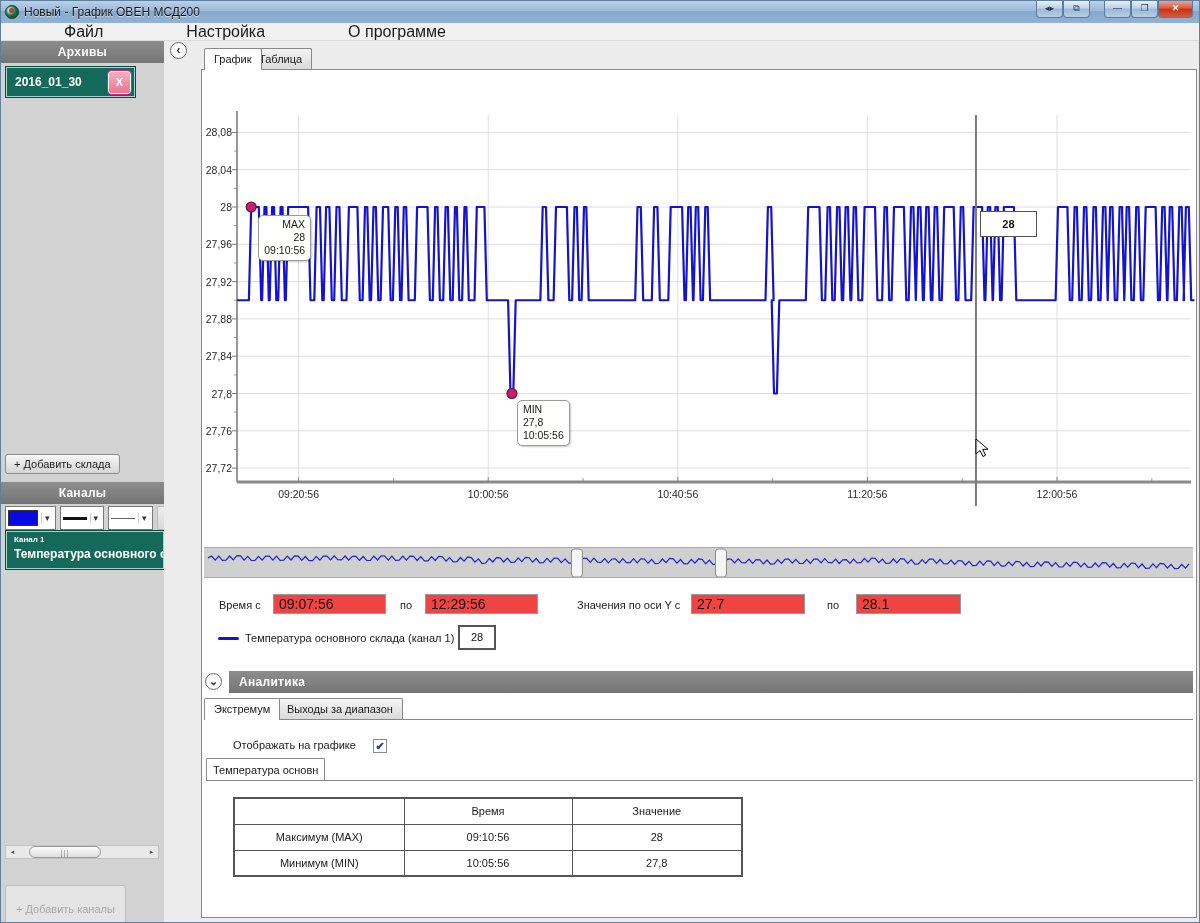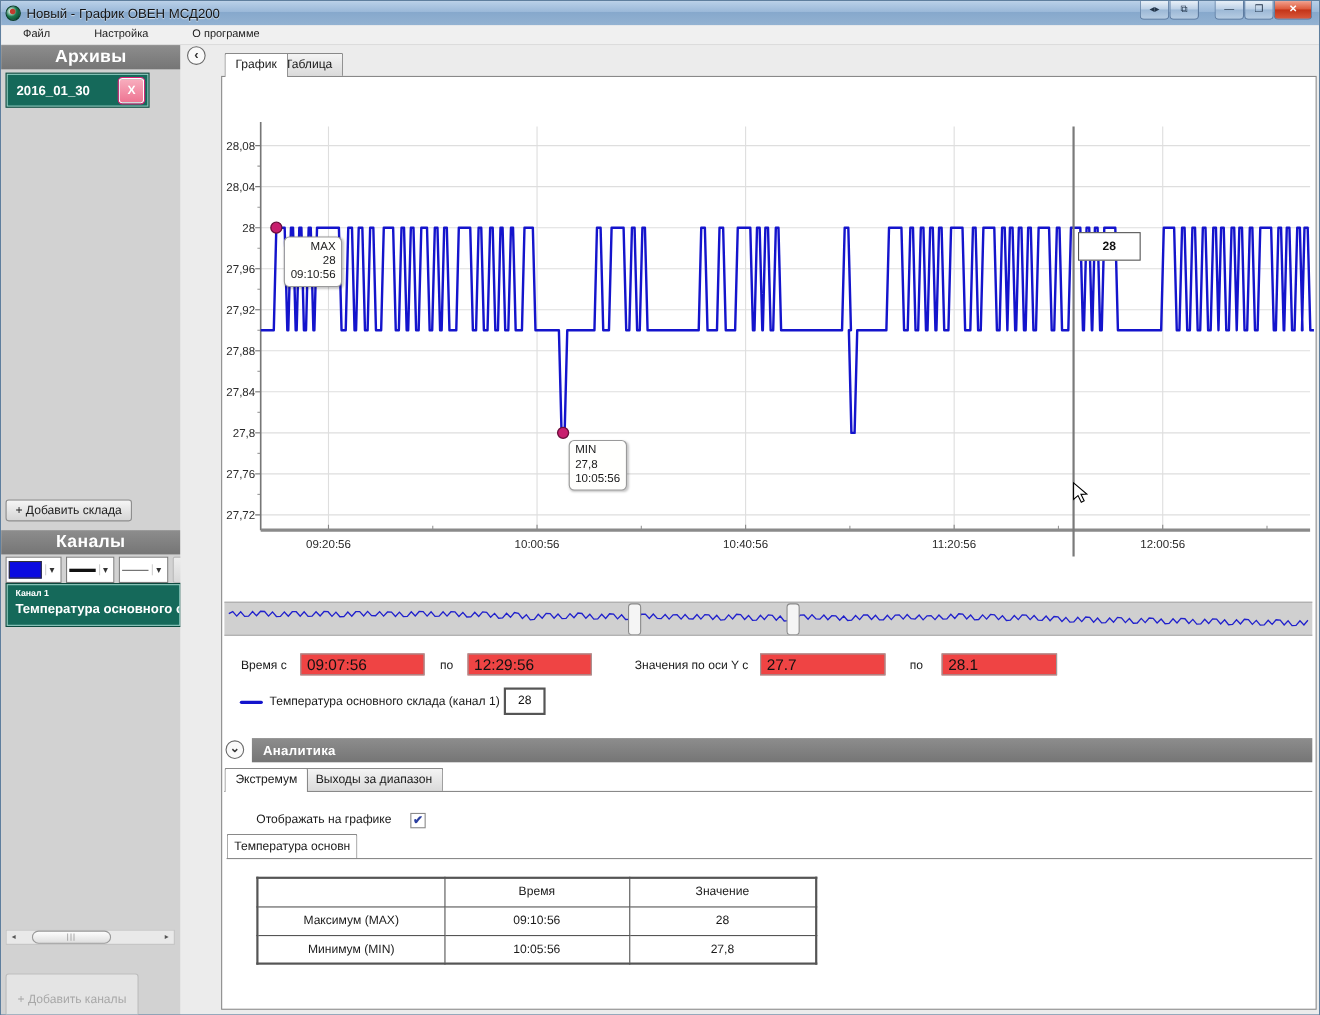--- a/index.html
+++ b/index.html
@@ -16,25 +16,25 @@
   .app-icon:after{ content:""; position:absolute; left:3px; top:2px; width:5px; height:5px; border-radius:50%; background:#c23b2e; }
   .title-text { font-size:12px; color:#141414; text-shadow:0 1px 1px rgba(255,255,255,.7); }
   .win-controls { position:absolute; right:8px; top:0; display:flex; gap:14px; }
   .wc-group { display:flex; }
   .win-btn { width:27px; height:17px; border:1px solid #5d7ba0; border-top:none; background:linear-gradient(#e8f0f8,#bcd0e6 45%,#9cb8d6 50%,#b6cce2);
     border-radius:0 0 4px 4px; font-size:9px; line-height:15px; text-align:center; color:#23354a; cursor:default; }
   .win-btn.close { width:35px; background:linear-gradient(#f2a08c,#dd5a3c 45%,#c33418 50%,#d9593c); color:#fff; font-weight:bold; }
 
   
   .menubar { position:absolute; left:0; top:22px; width:1200px; height:18px; background:#f0f0f0; border-bottom:1px solid #dcdcdc; display:flex; align-items:center; }
-  .menu-item { font-size:10px; color:#1a1a1a; padding:0 20px; height:18px; line-height:18px; }
+  .menu-item { font-size:16px; color:#1a1a1a; padding:0 20px; height:18px; line-height:18px;margin-left:43px; }
 
   
   .sidebar { position:absolute; left:0; top:40px; width:163px; height:883px; background:#d2d2d2; }
-  .ghead { height:22px; background:linear-gradient(#8d8d8d,#757575); color:#fff; font-size:16px; font-weight:bold;
+  .ghead { height:22px; background:linear-gradient(#8d8d8d,#757575); color:#fff; font-size:12px; font-weight:bold;
     text-align:center; line-height:22px; letter-spacing:.3px; }
   .teal-item { background:#15695a; border:1px solid #9fd8cc; outline:1px solid #0c4a3f; color:#fff; position:relative; }
   .archive-item { position:absolute; left:5px; top:26px; width:129px; height:30px; display:flex; align-items:center; }
   .archive-name { font-size:12px; font-weight:bold; padding-left:8px; }
   .x-btn { position:absolute; right:3px; top:3px; width:23px; height:23px; background:linear-gradient(#f8aebe,#ee7492);
     border:1px solid #fff; outline:1px solid #c95; outline-color:#d27; border-radius:3px; color:#fff; font-size:11px; font-weight:bold;
     text-align:center; line-height:21px; }
   .btn { display:inline-block; background:linear-gradient(#f6f6f6,#e2e2e2 60%,#d6d6d6); border:1px solid #8e8e8e; border-radius:3px;
     font-size:11px; color:#222; padding:3px 8px; }
   .btn.disabled { color:#a8a8a8; background:#e4e4e4; border-color:#bdbdbd; }

